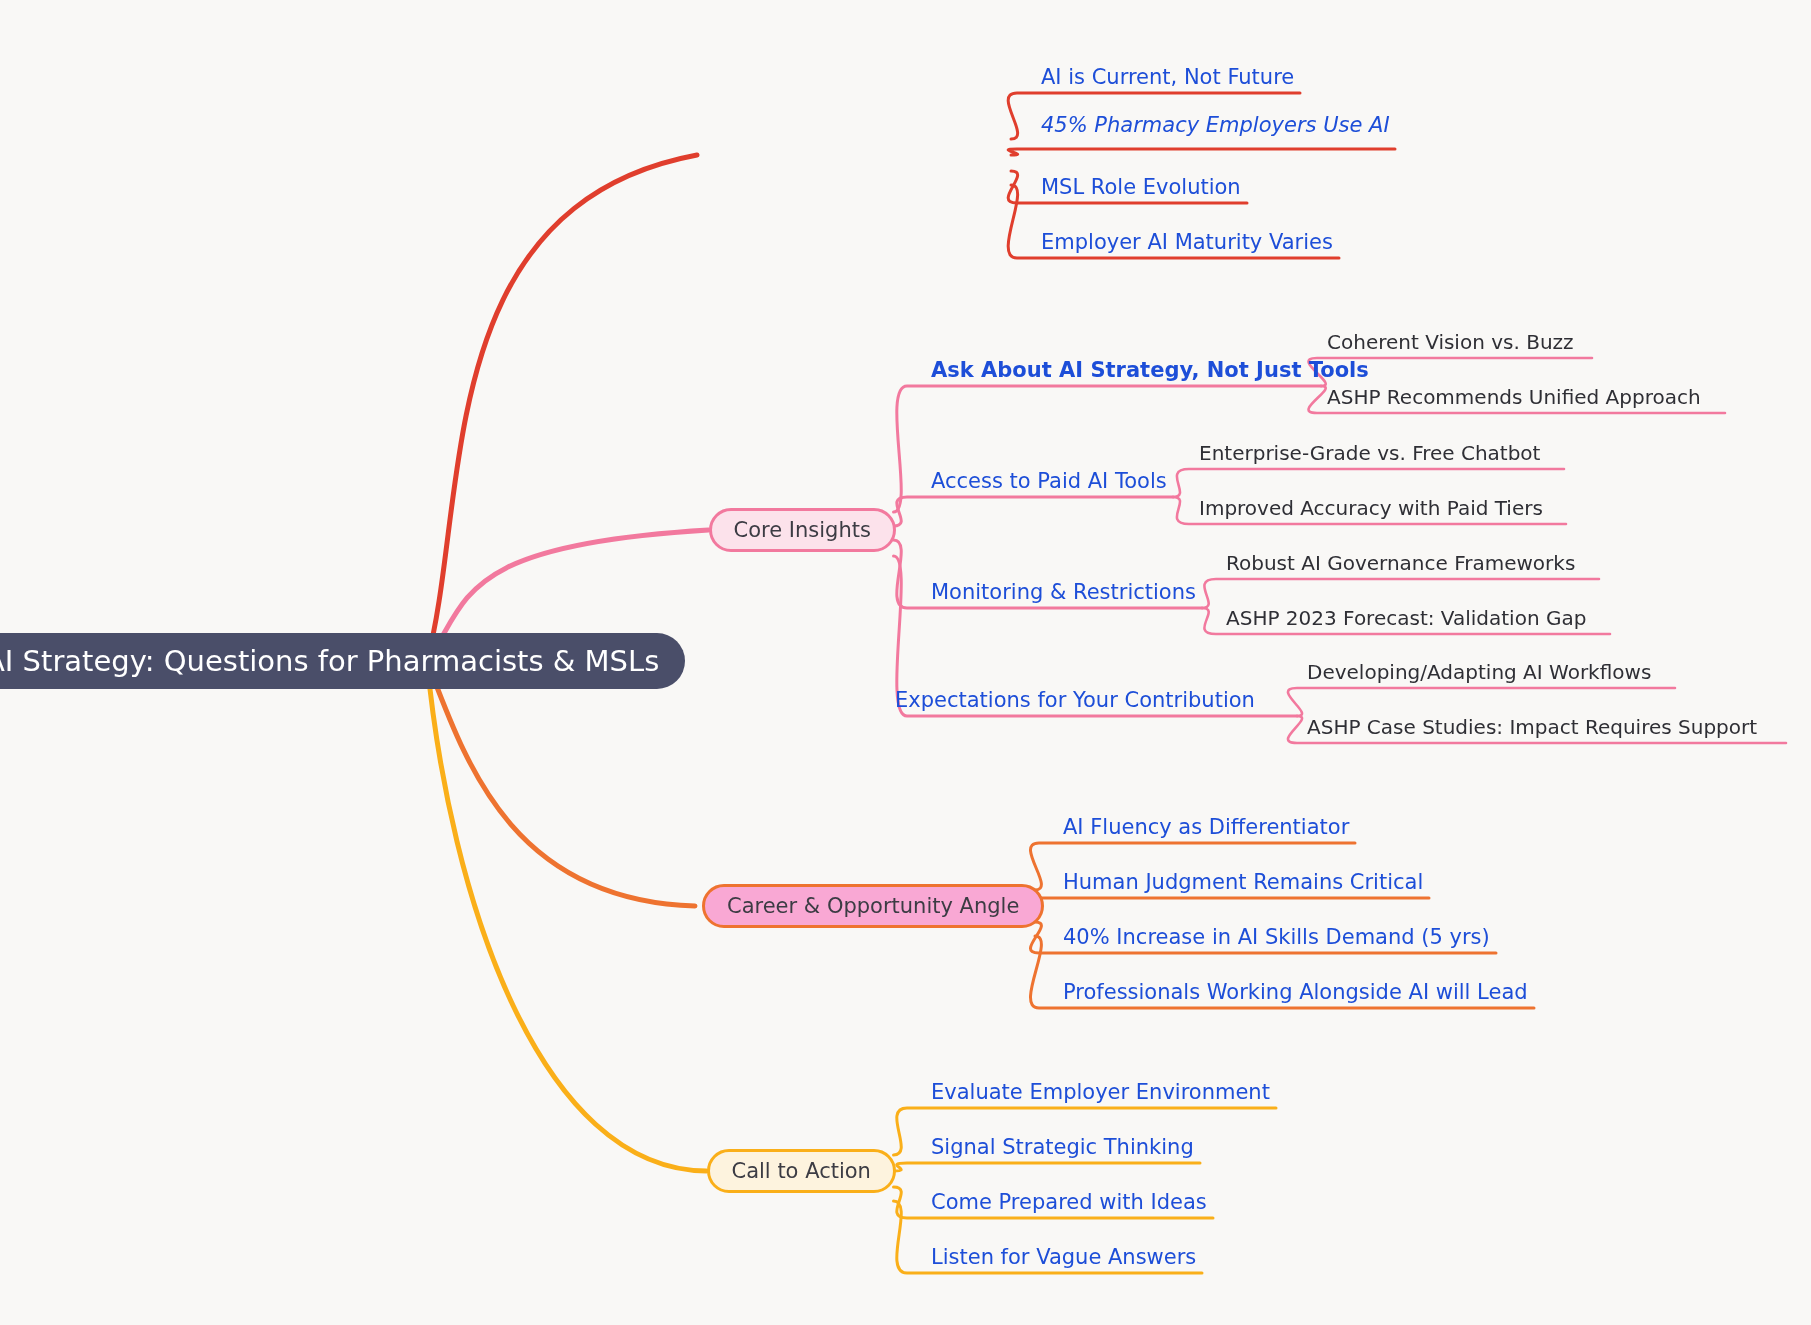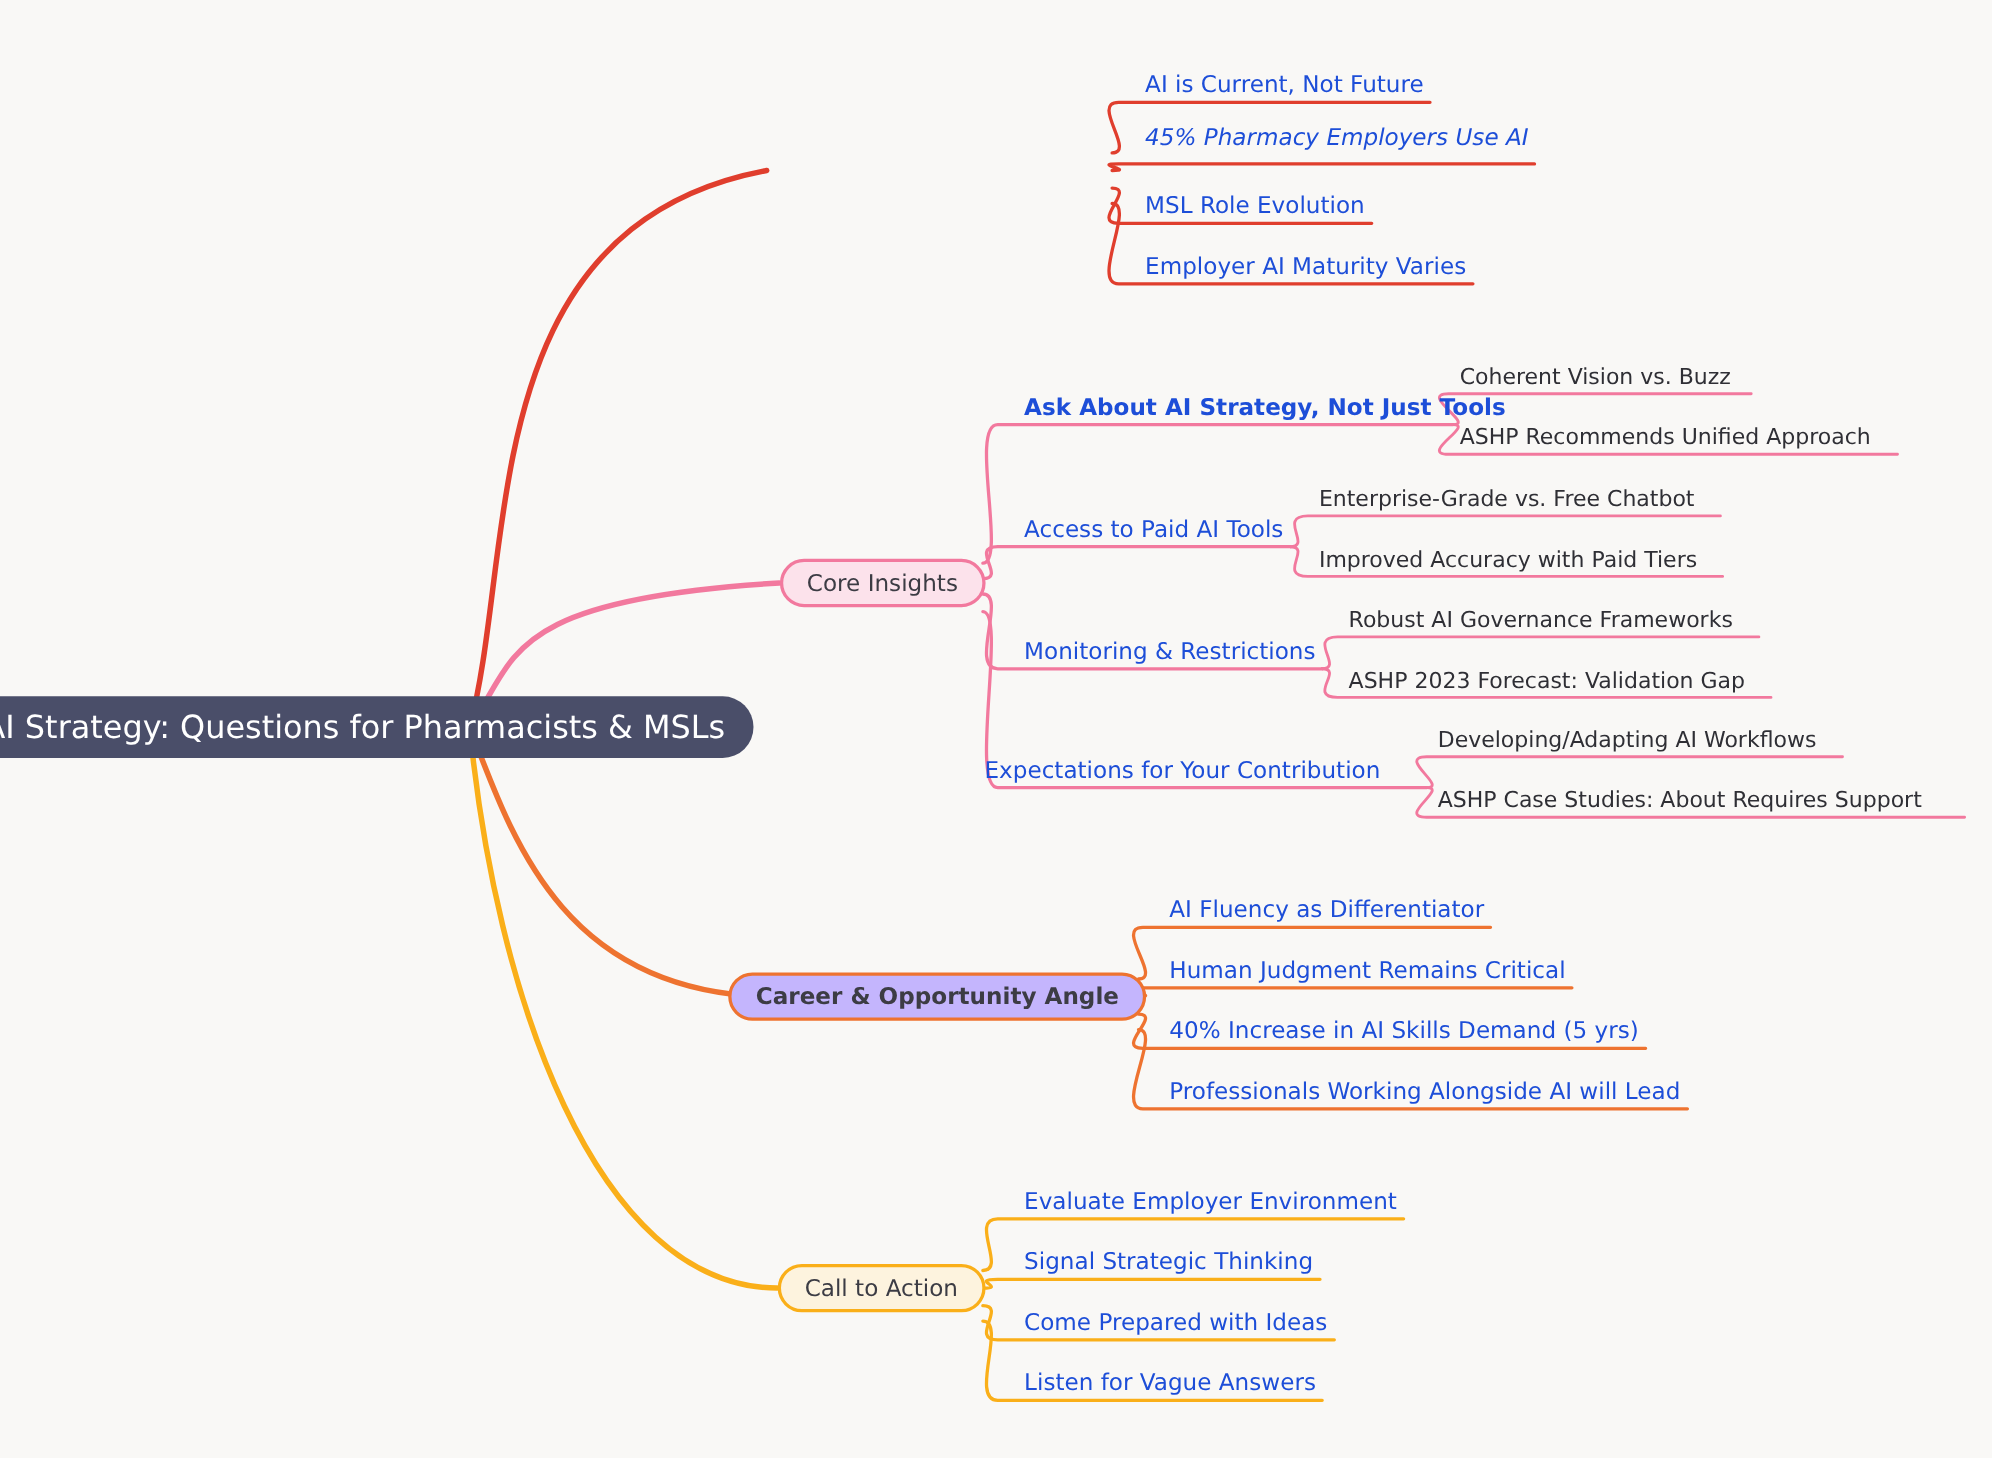--- a/index.html
+++ b/index.html
@@ -102,23 +102,23 @@
   <div class="leaf" id="b1-l1" style="left: 931px; top: 469px;">Access to Paid AI Tools</div>
   <div class="leaf2" id="b1-l1-c0" style="left: 1199px; top: 441px;">Enterprise-Grade vs. Free Chatbot</div>
   <div class="leaf2" id="b1-l1-c1" style="left: 1199px; top: 496px;">Improved Accuracy with Paid Tiers</div>
 
   <div class="leaf" id="b1-l2" style="left: 931px; top: 580px;">Monitoring &amp; Restrictions</div>
   <div class="leaf2" id="b1-l2-c0" style="left: 1226px; top: 551px;">Robust AI Governance Frameworks</div>
   <div class="leaf2" id="b1-l2-c1" style="left: 1226px; top: 606px;">ASHP 2023 Forecast: Validation Gap</div>
 
   <div class="leaf" id="b1-l3" style="left: 895px; top: 688px;">Expectations for Your Contribution</div>
   <div class="leaf2" id="b1-l3-c0" style="left: 1307px; top: 660px;">Developing/Adapting AI Workflows</div>
-  <div class="leaf2" id="b1-l3-c1" style="left: 1307px; top: 715px;">ASHP Case Studies: About Requires Support</div>
+  <div class="leaf2" id="b1-l3-c1" style="left: 1307px; top: 715px;">ASHP Case Studies: Impact Requires Support</div>
 
-  <div class="node branch" id="branch-2" style="border-color: rgb(238, 115, 48); background: #c4b5fd; left: 662px; top: 884px; font-weight: bold;">
+  <div class="node branch" id="branch-2" style="border-color: rgb(238, 115, 48); background: #f9a8d4; left: 702px; top: 884px;">
     <span>Career &amp; Opportunity Angle</span>
   </div>
   <div class="leaf" id="b2-l0" style="left: 1063px; top: 815px;">AI Fluency as Differentiator</div>
   <div class="leaf" id="b2-l1" style="left: 1063px; top: 870px;">Human Judgment Remains Critical</div>
   <div class="leaf" id="b2-l2" style="left: 1063px; top: 925px;">40% Increase in AI Skills Demand (5 yrs)</div>
   <div class="leaf" id="b2-l3" style="left: 1063px; top: 980px;">Professionals Working Alongside AI will Lead</div>
 
   <div class="node branch" id="branch-3" style="border-color: rgb(250, 175, 25); background: rgb(253, 243, 222); left: 706.5px; top: 1149px;">
     <span>Call to Action</span>
   </div>

